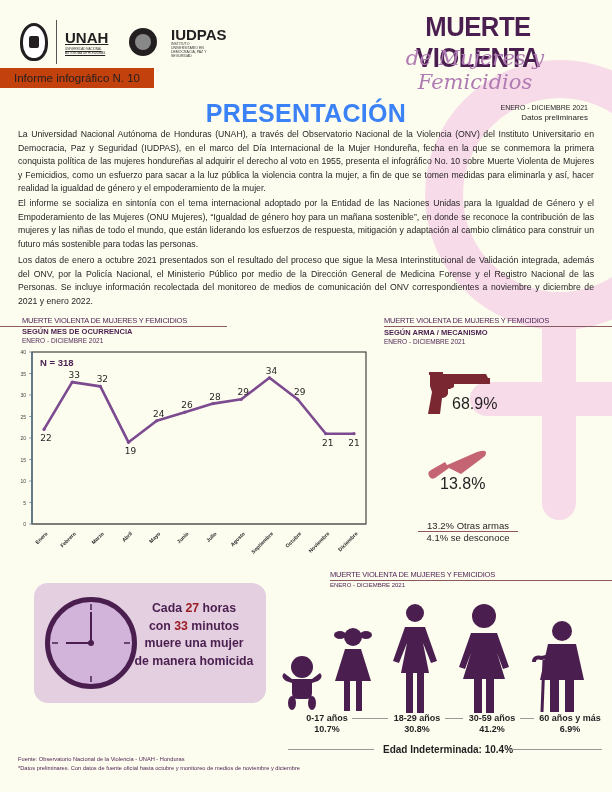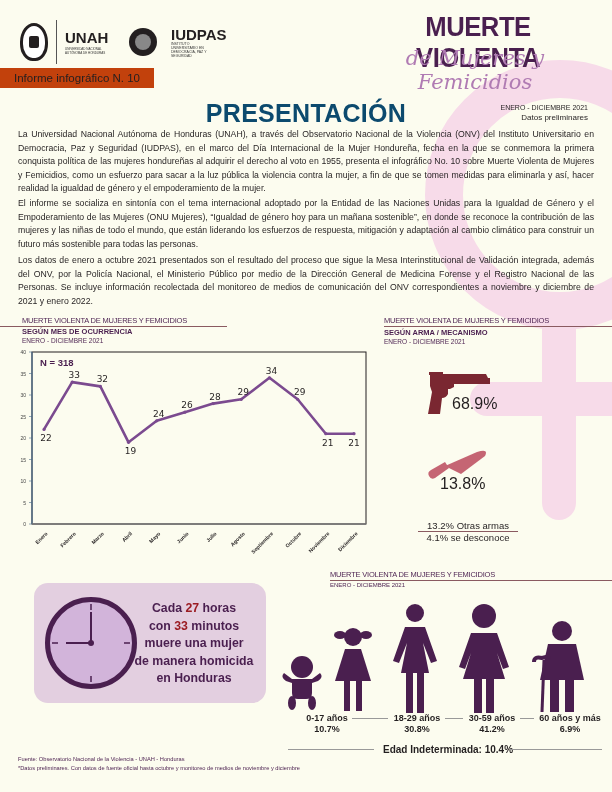--- a/index.html
+++ b/index.html
@@ -7,35 +7,35 @@
   .abs { position:absolute; }
   
   .venus-ring { position:absolute; left:425px; top:60px; width:270px; height:270px; border-radius:50%; border:38px solid #f7dbe9; box-sizing:border-box; }
   .venus-stem { position:absolute; left:542px; top:320px; width:34px; height:200px; background:#f7dbe9; border-radius:0 0 17px 17px; }
   .venus-bar { position:absolute; left:470px; top:382px; width:180px; height:34px; background:#f7dbe9; border-radius:17px; }
 
   .logos { left:20px; top:18px; height:48px; display:flex; align-items:center; gap:6px; }
   .seal { width:28px; height:38px; border-radius:50% 50% 45% 45%; border:3px solid #231f20; box-sizing:border-box; position:relative; background:#fff; }
   .seal:after { content:""; position:absolute; left:6px; top:10px; width:10px; height:12px; background:#231f20; border-radius:2px; }
   .vsep { width:1px; height:44px; background:#555; margin:0 2px; }
-  .unah { font-weight:bold; font-size:15px; line-height:15px; }
+  .unah { font-weight:bold; font-size:15px; line-height:15px;text-decoration:underline; }
   .unah small { display:block; font-size:3px; font-weight:normal; line-height:4px; margin-top:2px; color:#333; }
   .iud-seal { width:28px; height:28px; border-radius:50%; background:#231f20; position:relative; margin-left:8px; }
   .iud-seal:after { content:""; position:absolute; left:6px; top:6px; width:16px; height:16px; border-radius:50%; background:#888; }
   .iudpas { font-weight:bold; font-size:15px; line-height:15px; margin-left:8px; }
   .iudpas small { display:block; font-size:3.5px; font-weight:normal; line-height:4px; color:#333; }
 
   .report-tag { left:0; top:68px; width:154px; height:20px; background:#c2410c; color:#231f20; font-size:11.5px; line-height:20px; text-align:center; }
 
   .main-title { left:368px; top:12px; width:220px; text-align:center; font-family:"Liberation Sans", sans-serif; font-weight:bold; font-size:27px; letter-spacing:-0.5px; color:#4a1f4f; transform:scaleX(0.95); }
   .subtitle { left:350px; top:46px; width:250px; text-align:center; font-family:"DejaVu Serif", serif; font-style:italic; font-size:21px; color:#b07bb3; }
   .period { left:488px; top:103px; width:100px; text-align:right; font-size:7px; color:#231f20; line-height:10px; }
   .period span { display:block; }
 
-  .pres-title { left:0; top:99px; width:612px; text-align:center; font-weight:bold; font-size:25px; color:#0c4a6e; letter-spacing:0.3px; }
+  .pres-title { left:0; top:99px; width:612px; text-align:center; font-weight:bold; font-size:25px; color:#3b82f6; letter-spacing:0.3px; }
 
   .body-text { left:18px; width:576px; font-size:8.7px; line-height:13.5px; text-align:justify; color:#231f20; }
   .p1 { top:128px; }
   .p2 { top:197px; }
   .p3 { top:254px; }
 
   .sec-head { font-size:7.5px; color:#4a1f4f; letter-spacing:-0.2px; border-bottom:1px solid #8a5a60; padding-bottom:1px; }
   .sec-sub { font-size:7.5px; font-weight:bold; color:#4a1f4f; margin-top:1px; }
   .sec-date { font-size:6.5px; color:#4a1f4f; margin-top:1px; }
 
@@ -209,21 +209,20 @@
     <line x1="41" y1="41" x2="41" y2="10" stroke="#4a1f4f" stroke-width="2"></line>
     <line x1="41" y1="41" x2="16" y2="41" stroke="#4a1f4f" stroke-width="2"></line>
     <circle cx="41" cy="41" r="3" fill="#4a1f4f"></circle>
   </svg>
 </div>
 <div class="abs clock-text">
   <div><span>Cada </span><span class="num">27</span><span> horas</span></div>
   <div><span>con </span><span class="num">33</span><span> minutos</span></div>
   <div>muere una mujer</div>
   <div>de manera homicida</div>
-  <div>en Honduras</div>
 </div>
 
 <div class="abs age-head">
   <div class="sec-head">MUERTE VIOLENTA DE MUJERES Y FEMICIDIOS</div>
   <div class="sec-date" style="font-size:6px;">ENERO - DICIEMBRE 2021</div>
 </div>
 
 <svg class="abs" style="left:280px;top:655px;" width="44" height="56" viewBox="0 0 44 56">
   <circle class="fig" cx="22" cy="12" r="11"></circle>
   <path class="fig" d="M4 18 Q0 22 6 26 L12 28 L12 38 Q12 44 18 44 L26 44 Q32 44 32 38 L32 28 L38 26 Q44 22 40 18 L32 24 L12 24 Z"></path>

